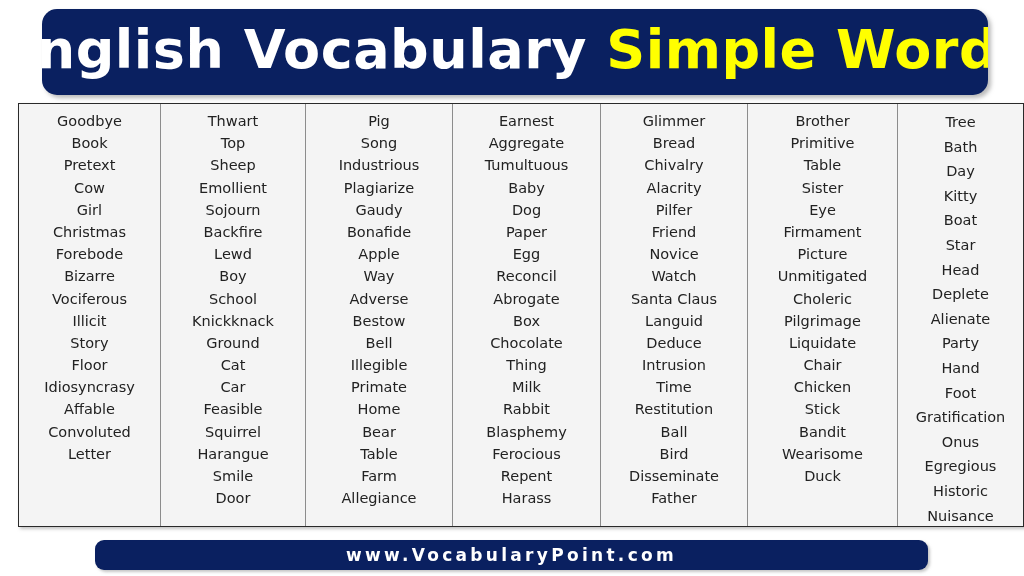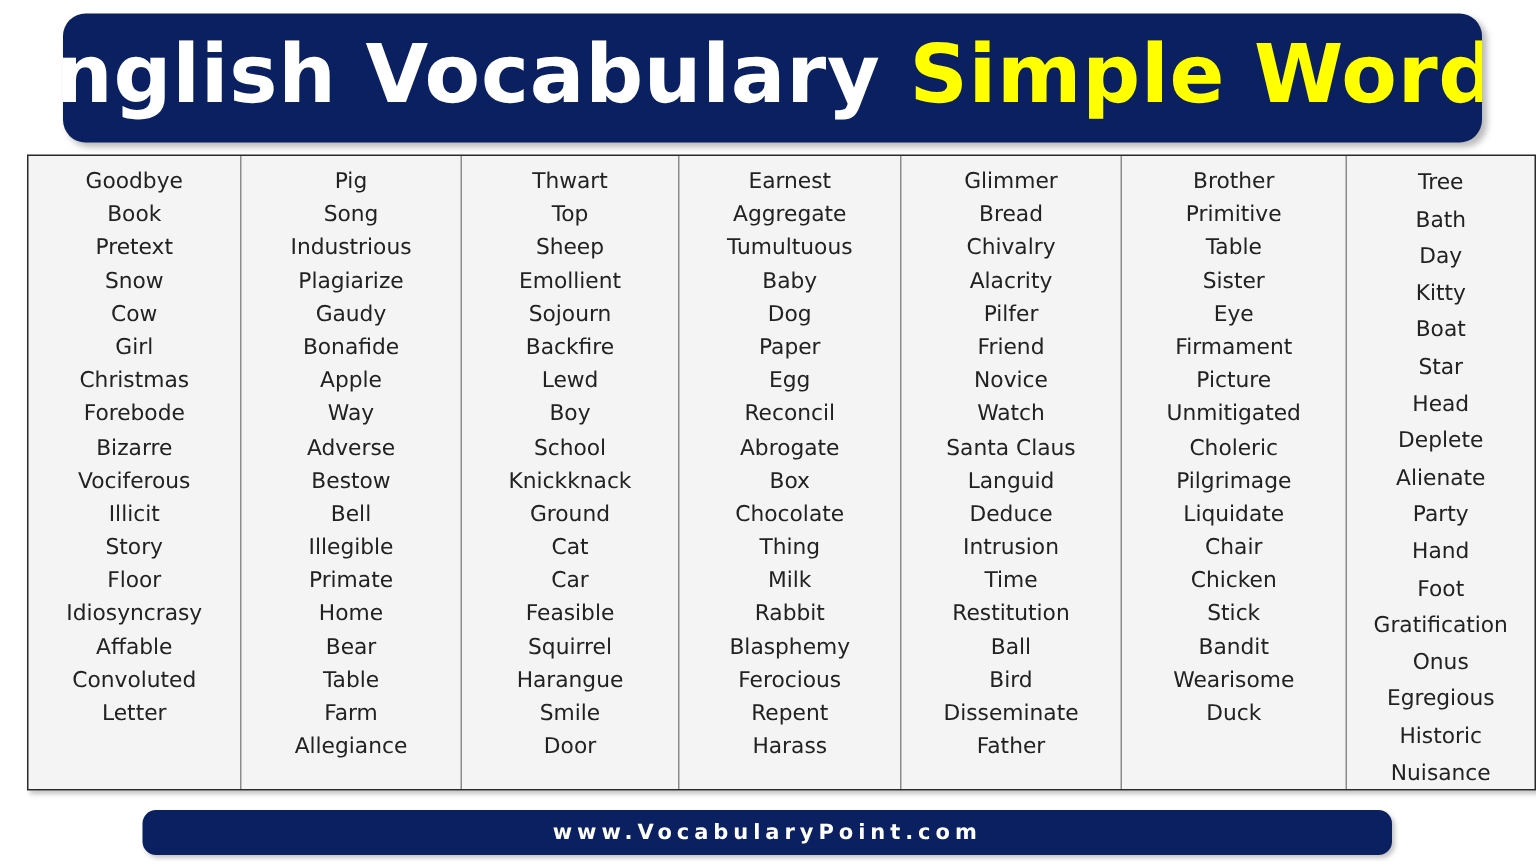--- a/index.html
+++ b/index.html
@@ -101,55 +101,74 @@
     height: 30px;
     background: #0a2060;
     border-radius: 9px;
     box-shadow: 2px 2px 3px rgba(150,150,150,0.55);
     display: flex;
     align-items: center;
     justify-content: center;
   }
   .footer-text {
     font-family: "DejaVu Sans", sans-serif;
-    font-size: 14px;
+    font-size: 17px;
     font-weight: bold;
     color: #ffffff;
     letter-spacing: 3.3px;
     white-space: nowrap;
   }
 </style>
 </head>
 <body>
 
 <div class="header-banner">
   <div class="header-title">
     <span class="part-white">English Vocabulary </span><span class="part-yellow">Simple Words</span>
   </div>
 </div>
 
 <div class="word-table" id="word-table">
     <div class="word-column col-0">
       <div class="word-item">Goodbye</div>
       <div class="word-item">Book</div>
       <div class="word-item">Pretext</div>
-      <div class="word-item">Snow</div>
       <div class="word-item">Cow</div>
       <div class="word-item">Girl</div>
       <div class="word-item">Christmas</div>
       <div class="word-item">Forebode</div>
       <div class="word-item">Bizarre</div>
       <div class="word-item">Vociferous</div>
       <div class="word-item">Illicit</div>
       <div class="word-item">Story</div>
       <div class="word-item">Floor</div>
       <div class="word-item">Idiosyncrasy</div>
       <div class="word-item">Affable</div>
       <div class="word-item">Convoluted</div>
       <div class="word-item">Letter</div>
+    </div>
+    <div class="word-column col-2">
+      <div class="word-item">Thwart</div>
+      <div class="word-item">Top</div>
+      <div class="word-item">Sheep</div>
+      <div class="word-item">Emollient</div>
+      <div class="word-item">Sojourn</div>
+      <div class="word-item">Backfire</div>
+      <div class="word-item">Lewd</div>
+      <div class="word-item">Boy</div>
+      <div class="word-item">School</div>
+      <div class="word-item">Knickknack</div>
+      <div class="word-item">Ground</div>
+      <div class="word-item">Cat</div>
+      <div class="word-item">Car</div>
+      <div class="word-item">Feasible</div>
+      <div class="word-item">Squirrel</div>
+      <div class="word-item">Harangue</div>
+      <div class="word-item">Smile</div>
+      <div class="word-item">Door</div>
     </div>
     <div class="word-column col-1">
       <div class="word-item">Pig</div>
       <div class="word-item">Song</div>
       <div class="word-item">Industrious</div>
       <div class="word-item">Plagiarize</div>
       <div class="word-item">Gaudy</div>
       <div class="word-item">Bonafide</div>
       <div class="word-item">Apple</div>
       <div class="word-item">Way</div>
@@ -157,40 +176,20 @@
       <div class="word-item">Bestow</div>
       <div class="word-item">Bell</div>
       <div class="word-item">Illegible</div>
       <div class="word-item">Primate</div>
       <div class="word-item">Home</div>
       <div class="word-item">Bear</div>
       <div class="word-item">Table</div>
       <div class="word-item">Farm</div>
       <div class="word-item">Allegiance</div>
     </div>
-    <div class="word-column col-2">
-      <div class="word-item">Thwart</div>
-      <div class="word-item">Top</div>
-      <div class="word-item">Sheep</div>
-      <div class="word-item">Emollient</div>
-      <div class="word-item">Sojourn</div>
-      <div class="word-item">Backfire</div>
-      <div class="word-item">Lewd</div>
-      <div class="word-item">Boy</div>
-      <div class="word-item">School</div>
-      <div class="word-item">Knickknack</div>
-      <div class="word-item">Ground</div>
-      <div class="word-item">Cat</div>
-      <div class="word-item">Car</div>
-      <div class="word-item">Feasible</div>
-      <div class="word-item">Squirrel</div>
-      <div class="word-item">Harangue</div>
-      <div class="word-item">Smile</div>
-      <div class="word-item">Door</div>
-    </div>
     <div class="word-column col-3">
       <div class="word-item">Earnest</div>
       <div class="word-item">Aggregate</div>
       <div class="word-item">Tumultuous</div>
       <div class="word-item">Baby</div>
       <div class="word-item">Dog</div>
       <div class="word-item">Paper</div>
       <div class="word-item">Egg</div>
       <div class="word-item">Reconcil</div>
       <div class="word-item">Abrogate</div>

